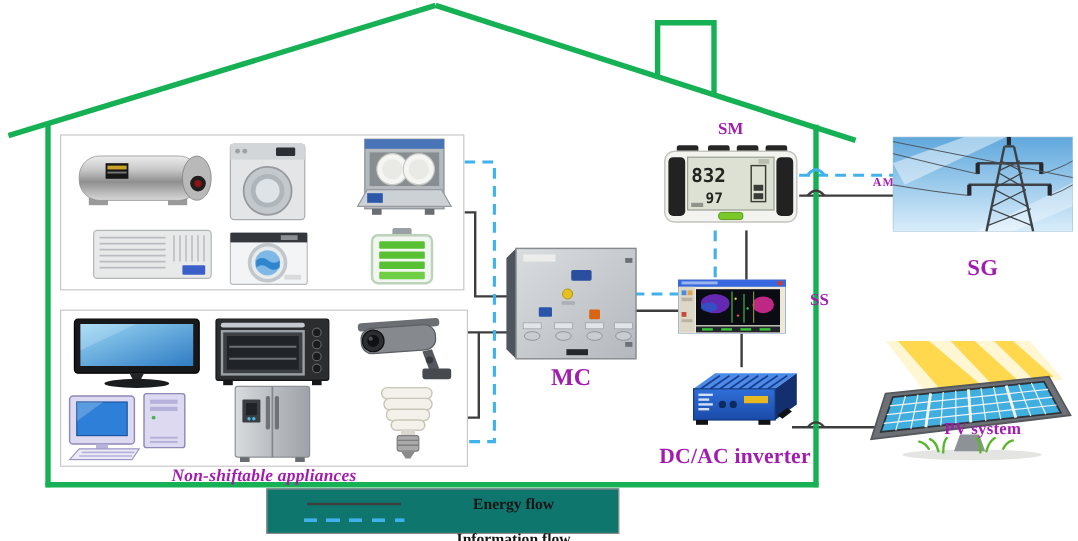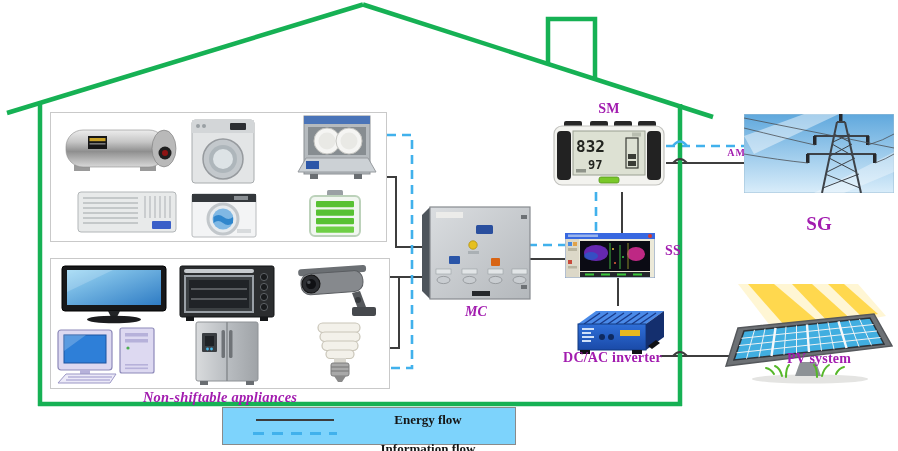--- a/index.html
+++ b/index.html
@@ -12,21 +12,21 @@
   .abox{position:absolute;background:#fff;border:1.5px solid #c9c9c9;box-sizing:border-box;}
   .icon{position:absolute;}
   
   .el{stroke:var(--energy-line,#3d3d3d);stroke-width:2;fill:none;}
   .il{stroke:var(--information-line,#41b1ec);stroke-width:2.6;fill:none;stroke-dasharray:9 6;}
   .hl{stroke:var(--house-green,#16b154);stroke-width:4.5;fill:none;}
   .hop-e{stroke:var(--energy-line,#3d3d3d);stroke-width:2;fill:none;}
   .hop-i{stroke:var(--information-line,#41b1ec);stroke-width:2.4;fill:none;}
   
   .legend{position:absolute;left:222px;top:407px;width:294px;height:38px;
-          border:1.5px solid #8a8a8a;background:#7dd3fc;box-sizing:border-box;}
+          border:1.5px solid #8a8a8a;background:#0f766e;box-sizing:border-box;}
   .leg-solid{position:absolute;left:33px;top:11px;width:78px;height:0;
              border-top:2.5px solid var(--energy-line,#3d3d3d);}
   .leg-dash{position:absolute;left:30px;top:24px;width:84px;height:3px;
             background:repeating-linear-gradient(90deg,var(--information-line,#41b1ec) 0 11px,transparent 11px 19px);}
   .leg-cap{position:absolute;left:120px;width:170px;text-align:center;font-weight:bold;
            font-size:13px;color:#151515;}
 </style>
 </head>
 <body>
 
@@ -272,21 +272,21 @@
       <rect x="96" y="66" width="15" height="5" fill="#e2e5e7" stroke="#9aa0a4" stroke-width=".6"></rect>
       <ellipse cx="27.5" cy="77" rx="6.5" ry="3.6" fill="#c9cdd1" stroke="#8e9296" stroke-width=".8"></ellipse>
       <ellipse cx="53.5" cy="77" rx="6.5" ry="3.6" fill="#c9cdd1" stroke="#8e9296" stroke-width=".8"></ellipse>
       <ellipse cx="79.5" cy="77" rx="6.5" ry="3.6" fill="#c9cdd1" stroke="#8e9296" stroke-width=".8"></ellipse>
       <ellipse cx="103.5" cy="77" rx="6.5" ry="3.6" fill="#c9cdd1" stroke="#8e9296" stroke-width=".8"></ellipse>
     </g>
     <rect x="56" y="88" width="18" height="5" fill="#26292c"></rect>
     <rect x="105" y="12" width="6" height="4" fill="#6d7175"></rect>
     <rect x="105" y="82" width="6" height="4" fill="#6d7175"></rect>
   </svg>
-  <div class="cap" style="left:416px;top:304px;width:120px;font-size:14px;font-style:italic;">MC</div>
+  <div class="cap" style="left:416px;top:304px;width:120px;font-size:20px;">MC</div>
 
   <div class="cap" style="left:552px;top:101px;width:114px;font-size:14px;">SM</div>
   <svg class="icon" style="left:552px;top:116px;" width="114" height="76" viewBox="0 0 114 76">
     <rect x="12" y="5" width="18" height="8" rx="2" fill="#262626"></rect>
     <rect x="38" y="5" width="18" height="8" rx="2" fill="#262626"></rect>
     <rect x="62" y="5" width="18" height="8" rx="2" fill="#262626"></rect>
     <rect x="86" y="5" width="18" height="8" rx="2" fill="#262626"></rect>
     <rect x="2" y="10" width="110" height="59" rx="8" fill="#f3f3ef" stroke="#c3c3bf" stroke-width="1.2"></rect>
     <rect x="5" y="15" width="14" height="49" rx="4" fill="#222222"></rect>
     <rect x="95" y="15" width="14" height="49" rx="4" fill="#222222"></rect>
@@ -321,21 +321,21 @@
     <line x1="63" y1="10" x2="63" y2="36" stroke="#888a28" stroke-width="1"></line>
     <circle cx="48" cy="16" r="1" fill="#e8c83a"></circle>
       <circle cx="58" cy="24" r="1" fill="#3ac84a"></circle>
     <circle cx="50" cy="30" r="1" fill="#e8633a"></circle>
     <rect x="15" y="39" width="70" height="5" fill="#23262a"></rect>
     <rect x="20" y="40.5" width="9" height="2" fill="#3ac83a"></rect>
       <rect x="36" y="40.5" width="9" height="2" fill="#3ac83a"></rect>
     <rect x="52" y="40.5" width="9" height="2" fill="#3ac83a"></rect>
       <rect x="68" y="40.5" width="9" height="2" fill="#3ac83a"></rect>
   </svg>
-  <div class="cap" style="left:655px;top:243px;width:36px;font-size:14px;text-align:center;">SS</div>
+  <div class="cap" style="left:655px;top:243px;width:36px;font-size:14px;text-align:right;">SS</div>
 
   <svg class="icon" style="left:568px;top:304px;" width="98" height="52" viewBox="0 0 98 52">
     <defs>
         <linearGradient id="g-inv" x1="0" y1="0" x2="0" y2="1">
       <stop offset="0" stop-color="#2f6fd8"></stop>
           <stop offset="1" stop-color="#1a4aa8"></stop>
     </linearGradient>
       </defs>
     <polygon points="10,20 28,7 96,7 78,20" fill="#4a8ae8"></polygon>
     <g stroke="#1a3a88" stroke-width="1.4">
@@ -356,21 +356,21 @@
       <rect x="14" y="32" width="12" height="2"></rect>
         <rect x="14" y="36" width="9" height="2"></rect>
     </g>
     <circle cx="34" cy="33" r="3" fill="#0e2a60"></circle>
       <circle cx="43" cy="33" r="3" fill="#0e2a60"></circle>
     <rect x="52" y="26" width="20" height="6" fill="#e8b820"></rect>
     <rect x="12" y="46" width="10" height="4" fill="#101215"></rect>
       <rect x="64" y="46" width="10" height="4" fill="#101215"></rect>
     <polygon points="80,42 88,36 92,39 84,45" fill="#101215"></polygon>
   </svg>
-  <div class="cap" style="left:540px;top:350px;width:145px;font-size:14px;">DC/AC inverter</div>
+  <div class="cap" style="left:540px;top:371px;width:145px;font-size:18px;">DC/AC inverter</div>
 
   <div class="cap" style="left:712px;top:147px;width:54px;font-size:10px;letter-spacing:1px;">AMI</div>
 
   <svg class="icon" style="left:744px;top:114px;" width="150" height="79" viewBox="0 0 150 79">
     <defs>
         <linearGradient id="g-sky" x1="0" y1="0" x2="0" y2="1">
       <stop offset="0" stop-color="#5fa8dd"></stop>
           <stop offset="1" stop-color="#d9edfa"></stop>
     </linearGradient>
       </defs>

